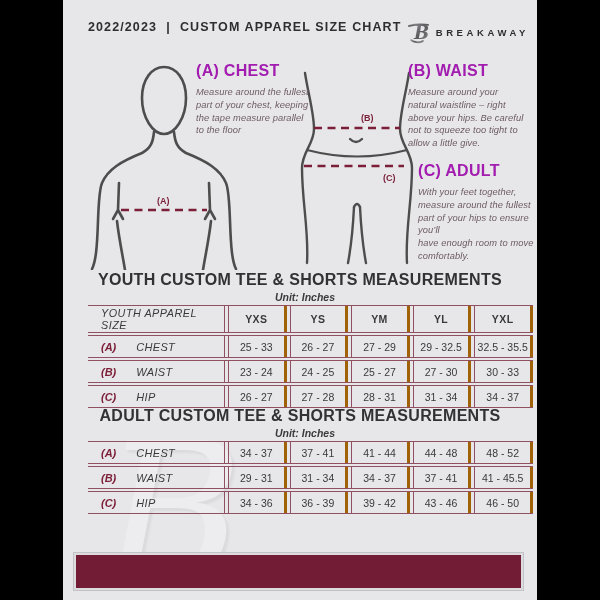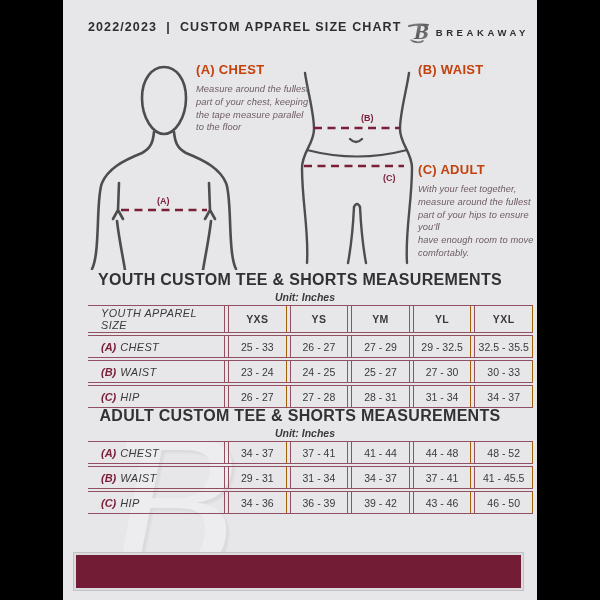--- a/index.html
+++ b/index.html
@@ -8,47 +8,47 @@
 
   
   .hdr{position:absolute;top:0;left:0;right:0;height:48px;display:flex;justify-content:space-between;align-items:flex-start;padding:20px 8px 0 25px;box-sizing:border-box;z-index:2;}
   .hdr-title{font-size:12.5px;font-weight:bold;color:#2e2e30;letter-spacing:1.1px;white-space:pre;}
   .brand{display:flex;align-items:center;gap:5px;}
   .brand-name{font-size:9.5px;font-weight:bold;color:#2e2e30;letter-spacing:3.6px;}
 
   
   .figures{position:absolute;left:0;top:55px;z-index:1;}
   .instr{position:absolute;z-index:2;}
-  .instr-h{font-size:13px;font-weight:bold;color:#c2410c;letter-spacing:.3px;margin-bottom:6px;}
+  .instr-h{font-size:16px;font-weight:bold;color:#a21caf;letter-spacing:.3px;margin-bottom:6px;}
   .instr-t{font-size:9.3px;font-style:italic;color:#6d5b63;line-height:1.38;white-space:pre-line;letter-spacing:.1px;}
   .instr-a{left:133px;top:62px;width:113px;}
-  .instr-bb{left:355px;top:62px;width:116px;}
+  .instr-bb{left:345px;top:62px;width:116px;}
   .instr-cc{left:355px;top:162px;width:121px;}
 
   
   .sect{position:absolute;left:0;width:100%;text-align:center;z-index:2;}
   .sect-title{font-size:16px;font-weight:bold;color:#323234;letter-spacing:.3px;}
   .sect-unit{font-size:10.5px;font-weight:bold;font-style:italic;color:#3a3a3c;margin-top:2px;padding-left:10px;}
   .sect-youth{top:271px;}
   .sect-adult{top:407px;}
 
   
   .table{position:absolute;left:25px;width:445px;z-index:2;}
   .table-youth{top:305px;}
   .table-adult{top:441px;}
   .trow{display:flex;gap:3px;border-top:1px solid #915062;border-bottom:1px solid #915062;margin-bottom:2px;height:21px;}
   .trow.thead{height:26px;}
   .tcell{display:flex;align-items:center;box-sizing:border-box;}
   .tcell.label{flex:0 0 137px;border-right:1px solid #915062;padding-left:13px;font-style:italic;}
-  .tcell.v{flex:1;border-left:1px solid #915062;border-right:1px solid #a16207;justify-content:center;}
+  .tcell.v{flex:1;border-left:1px solid #915062;border-right:3px solid #a16207;justify-content:center;}
   .thead .label{font-size:10.8px;color:#3a3a3c;letter-spacing:.5px;}
   .thead .v{font-size:11.5px;font-weight:bold;color:#2f2f31;letter-spacing:.4px;}
   .trow .v{font-size:10.5px;color:#3a3a3c;}
   .pfx{font-weight:bold;color:#7b1e38;font-size:11px;}
-  .lname{margin-left:4px;font-size:11px;color:#3a3a3c;letter-spacing:.3px;}
+  .lname{margin-left:20px;font-size:11px;color:#3a3a3c;letter-spacing:.3px;}
 
   
   .watermark{position:absolute;left:40px;top:418px;z-index:1;font-family:"DejaVu Serif",serif;font-style:italic;font-size:190px;line-height:1;color:#f3f3f5;opacity:.55;text-shadow:3px 3px 2px rgba(170,170,178,.35);}
   .footer-bar{position:absolute;left:11px;top:553px;width:449px;height:37px;background:#721d35;border:2px solid #dcdcdf;outline:1px solid #c2c2c7;box-sizing:border-box;z-index:3;}
 </style>
 </head>
 <body>
 
 <div class="stage">
   <div class="doc">
@@ -102,20 +102,21 @@
         <text x="320" y="126">(C)</text>
       </g>
     </svg>
 
     <div class="instr instr-a">
       <div class="instr-h">(A) CHEST</div>
       <div class="instr-t">Measure around the fullest part of your chest, keeping the tape measure parallel to the floor</div>
     </div>
     <div class="instr instr-bb">
       <div class="instr-h">(B) WAIST</div>
+      <div class="instr-t">Measure around your natural waistline – right above your hips. Be careful not to squeeze too tight to allow a little give.</div>
     </div>
     <div class="instr instr-cc">
       <div class="instr-h">(C) ADULT</div>
       <div class="instr-t">With your feet together, measure around the fullest part of your hips to ensure you’ll
 have enough room to move comfortably.</div>
     </div>
 
     <div class="watermark">B</div>
 
     <div class="sect sect-youth">

